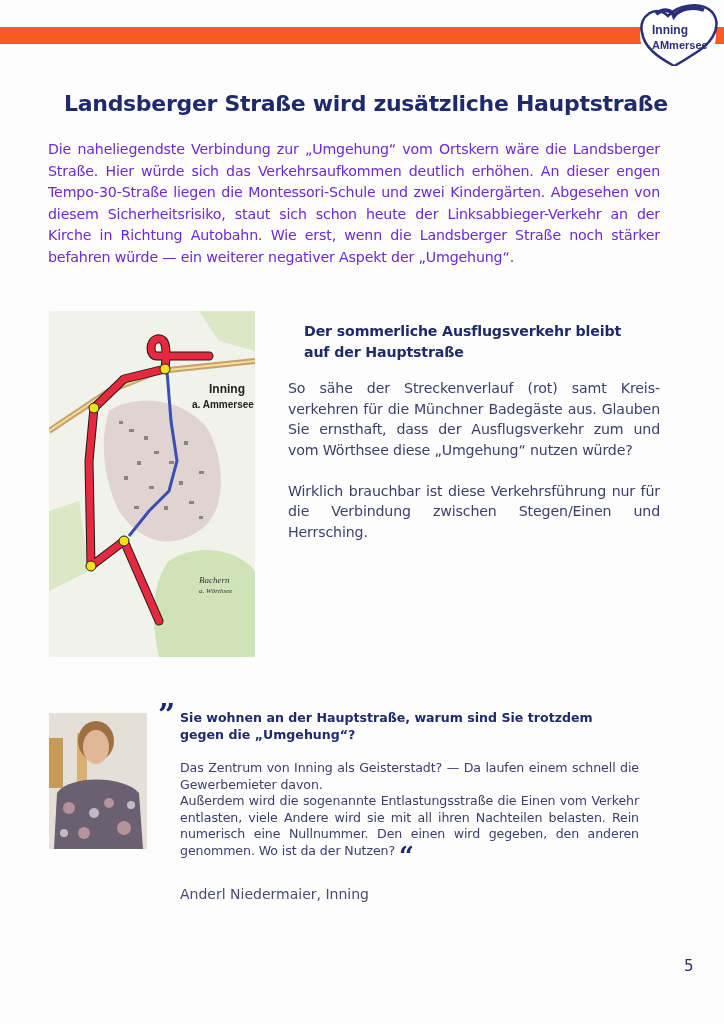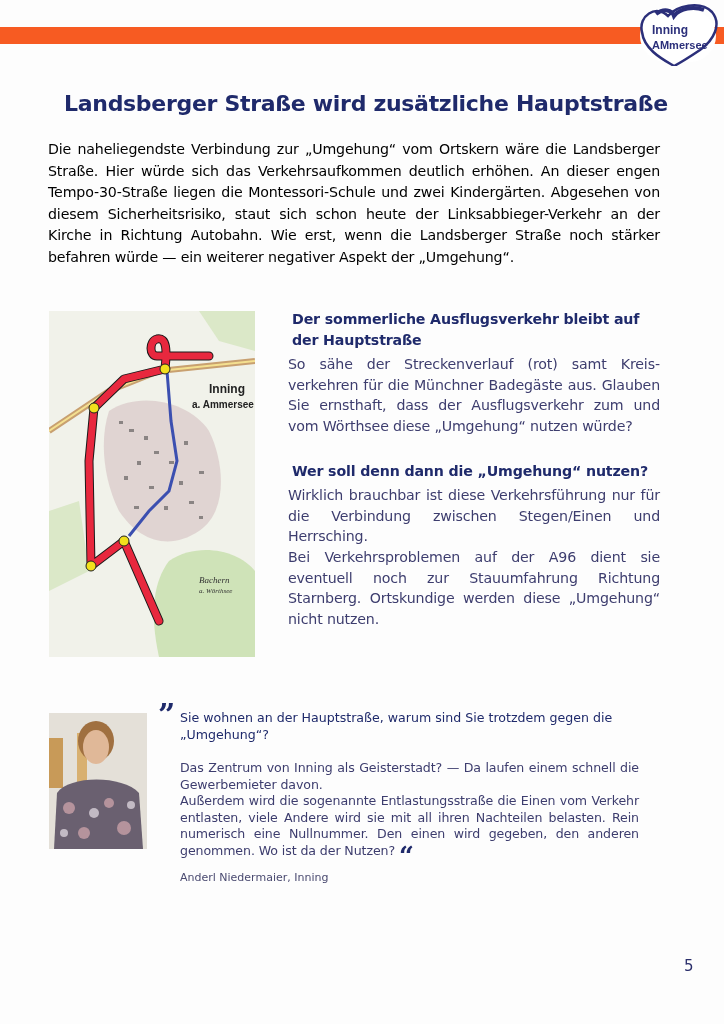--- a/index.html
+++ b/index.html
@@ -6,33 +6,33 @@
   body { width:724px; height:1024px; background:#fdfdfd; position:relative; overflow:hidden;
          font-family:"DejaVu Sans", sans-serif; color:#3a3a6a; }
   .topbar { position:absolute; left:0; top:27px; width:724px; height:17px; background:#f75b22; }
   .logo { position:absolute; left:634px; top:2px; width:88px; height:64px; }
   .logo svg { position:absolute; left:0; top:0; }
   .logo .l1, .logo .l2 { position:absolute; font-family:"Liberation Sans", sans-serif; font-weight:bold; color:#2b2f7a; font-size:12px; line-height:12px; }
   .logo .l1 { left:18px; top:22px; }
   .logo .l2 { left:18px; top:37px; font-size:11px; }
   .logo-bg { position:absolute; left:6px; top:8px; width:76px; height:52px; background:#fff; border-radius:40px; }
   h1 { position:absolute; left:64px; top:91px; margin:0; font-family:"DejaVu Sans", sans-serif; font-size:22px; font-weight:bold; color:#1f2a6b; letter-spacing:-0.3px; }
-  .intro { position:absolute; left:48px; top:139px; width:612px; font-size:14.2px; line-height:21.5px; color:#000000; text-align:justify; margin:0; letter-spacing:-0.15px; }
+  .intro { position:absolute; left:48px; top:139px; width:612px; font-size:14.2px; line-height:21.5px; color:#6d28d9; text-align:justify; margin:0; letter-spacing:-0.15px; }
   .map { position:absolute; left:49px; top:311px; width:206px; height:346px; background:#eef0e6; overflow:hidden; }
   .col { position:absolute; left:288px; top:305px; width:372px; font-size:14.2px; line-height:20.6px; color:#3d3d6e; text-align:justify; letter-spacing:-0.15px; }
-  .col h2 { margin:4px; font-size:14.2px; line-height:20.6px; font-weight:bold; color:#1f2a6b; text-align:left; }
+  .col h2 { margin:16px; font-size:14.2px; line-height:20.6px; font-weight:bold; color:#1f2a6b; text-align:left; }
   .col p { margin:0; }
   .col .gap { height:20px; }
   .photo { position:absolute; left:49px; top:713px; width:98px; height:136px; overflow:hidden; background:#d8d4cc; }
   .qmark-open { position:absolute; left:158px; top:700px; font-size:30px; font-weight:bold; color:#1f2a6b; font-family:"DejaVu Serif", serif; line-height:30px; }
   .interview { position:absolute; left:180px; top:709px; width:459px; }
-  .interview h3 { margin:0; font-size:12.6px; line-height:17px; font-weight:normal; color:#1f2a6b; }
+  .interview h3 { margin:0; font-size:12.6px; line-height:17px; font-weight:bold; color:#1f2a6b; }
   .interview .answer { margin:17px 0 0 0; font-size:12.6px; line-height:16.6px; color:#3d3d6e; text-align:justify; letter-spacing:-0.1px; }
   .qmark-close { display:inline-block; font-size:26px; font-weight:bold; color:#1f2a6b; font-family:"DejaVu Serif", serif; line-height:10px; vertical-align:-10px; margin-left:4px; }
-  .author { margin-top:10px; font-size:11px; color:#4a4a70; }
+  .author { margin-top:25px; font-size:14px; color:#4a4a70; }
   .pagenum { position:absolute; left:684px; top:957px; font-size:15px; color:#2b2f6b; }
 </style>
 </head>
 <body>
 
 <div class="topbar"></div>
 
 <div class="logo">
   <div class="logo-bg"></div>
   <svg width="88" height="64" viewBox="0 0 88 64">
@@ -89,23 +89,21 @@
     <text x="143" y="97" font-family="Liberation Sans, sans-serif" font-weight="bold" font-size="10" fill="#222">a. Ammersee</text>
     <text x="150" y="272" font-family="Liberation Serif, serif" font-style="italic" font-size="9" fill="#333">Bachern</text>
     <text x="150" y="282" font-family="Liberation Serif, serif" font-style="italic" font-size="7" fill="#333">a. Wörthsee</text>
   </svg>
 </div>
 
 <div class="col">
   <h2>Der sommerliche Ausflugsverkehr bleibt auf der Hauptstraße</h2>
   <p>So sähe der Streckenverlauf (rot) samt Kreis­verkehren für die Münchner Badegäste aus. Glauben Sie ernsthaft, dass der Ausflugs­verkehr zum und vom Wörthsee diese „Umgehung“ nutzen würde?</p>
   <div class="gap"></div>
-  <h2>Wer soll denn dann die „Umgehung“ nutzen?</h2>
   <p>Wirklich brauchbar ist diese Verkehrs­führung nur für die Verbindung zwischen Stegen/Einen und Herrsching.</p>
-  <p>Bei Verkehrsproblemen auf der A96 dient sie eventuell noch zur Stauumfahrung Richtung Starnberg. Ortskundige werden diese „Um­gehung“ nicht nutzen.</p>
 </div>
 
 <div class="photo">
   <svg width="98" height="136" viewBox="0 0 98 136">
     <rect width="98" height="136" fill="#e4e0d8"></rect>
     <rect x="0" y="25" width="14" height="50" fill="#c89a58"></rect>
     <rect x="28" y="20" width="10" height="55" fill="#d8b070"></rect>
     <ellipse cx="47" cy="28" rx="18" ry="20" fill="#a07040"></ellipse>
     <ellipse cx="47" cy="34" rx="13" ry="17" fill="#e0b898"></ellipse>
     <path d="M5 136 L8 80 C20 62, 74 62, 90 80 L94 136 Z" fill="#6a6070"></path>

